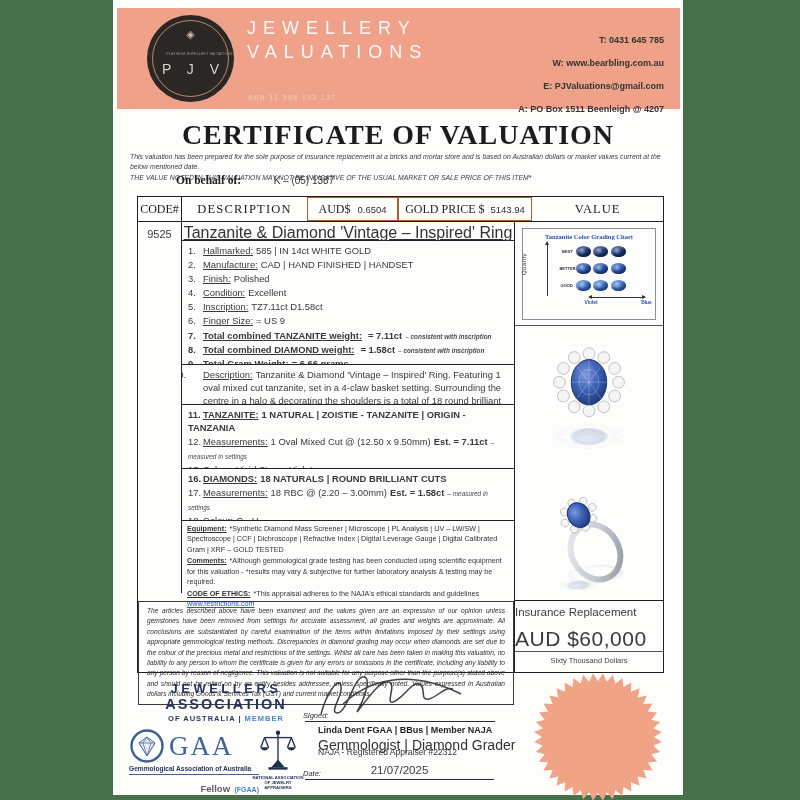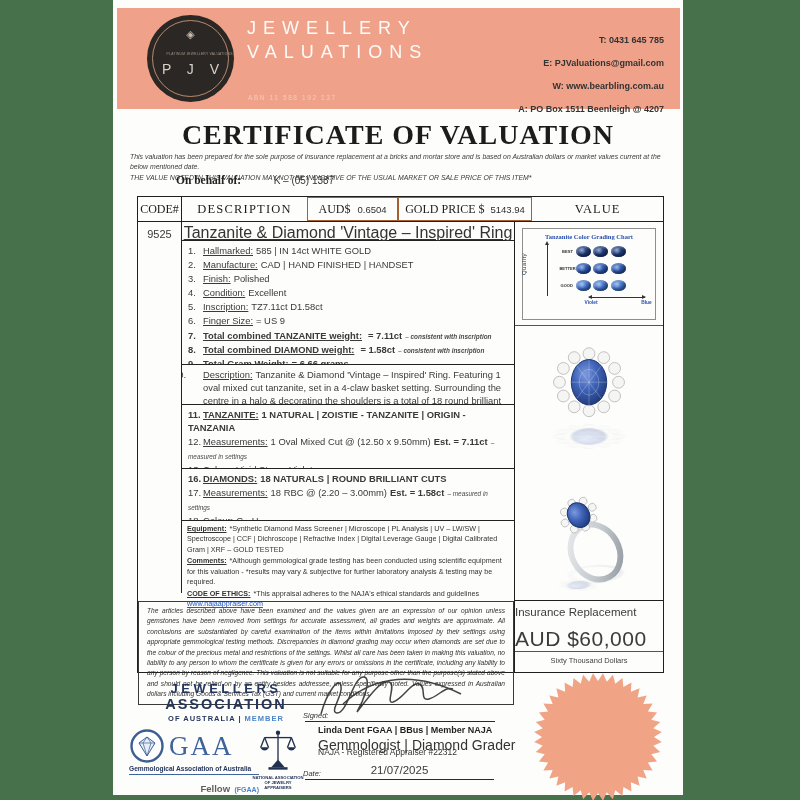--- a/index.html
+++ b/index.html
@@ -121,22 +121,22 @@
       <div class="logo-arc">PLATINUM JEWELLERY VALUATIONS</div>
       <div class="logo-initials">P J V</div>
     </div>
     <div class="banner-title">
       <div>JEWELLERY</div>
       <div>VALUATIONS</div>
     </div>
     <div class="banner-abn">ABN 11 588 192 137</div>
     <div class="banner-contact">
       <div>T: 0431 645 785</div>
+      <div>W: www.bearbling.com.au</div>
       <div>E: PJValuations@gmail.com</div>
-      <div>W: www.bearbling.com.au</div>
       <div>A: PO Box 1511 Beenleigh @ 4207</div>
     </div>
   </div>
 
   <div class="cert-title">CERTIFICATE OF VALUATION</div>
   <div class="cert-disclaimer">
     <div>This valuation has been prepared for the sole purpose of insurance replacement at a bricks and mortar store and is based on Australian dollars or market values current at the below mentioned date.</div>
     <div>THE VALUE NOTED IN THIS VALUATION MAY NOT BE INDICATIVE OF THE USUAL MARKET OR SALE PRICE OF THIS ITEM*</div>
   </div>
   <div class="behalf">
@@ -210,21 +210,21 @@
 
                 <div class="li-row"><span class="num">17.</span><span class="lbl">Measurements:</span><span class="txt">18 RBC @ (2.20 – 3.00mm)</span><span class="est">Est. = 1.58ct</span><span class="note">– measured in settings</span></div>
 
                 <div class="li-row"><span class="num">18.</span><span class="lbl">Colour:</span><span class="txt">G - H</span><span class="est"></span><span class="note"></span></div>
 
               </div>
 
             <div class="equip-box">
               <div class="equip-line"><span class="eq-lbl">Equipment:</span><span>*Synthetic Diamond Mass Screener | Microscope | PL Analysis | UV – LW/SW | Spectroscope | CCF | Dichroscope | Refractive Index | Digital Leverage Gauge | Digital Calibrated Gram | XRF – GOLD TESTED</span></div>
               <div class="equip-line"><span class="eq-lbl">Comments:</span><span>*Although gemmological grade testing has been conducted using scientific equipment for this valuation - *results may vary &amp; subjective for further laboratory analysis &amp; testing may be required.</span></div>
-              <div class="equip-line"><span class="eq-lbl">CODE OF ETHICS:</span><span>*This appraisal adheres to the NAJA's ethical standards and guidelines</span> <span class="eq-link">www.najaappraiser.com</span></div>
+              <div class="equip-line"><span class="eq-lbl">CODE OF ETHICS:</span><span>*This appraisal adheres to the NAJA's ethical standards and guidelines</span> <span class="eq-link">www.restrictions.com</span></div>
             </div>
           </div>
         </div>
         <div class="legal-box">The articles described above have been examined and the values given are an expression of our opinion unless gemstones have been removed from settings for accurate assessment, all grades and weights are approximate. All conclusions are substantiated by careful examination of the items within limitations imposed by their settings using appropriate gemmological testing methods. Discrepancies in diamond grading may occur when diamonds are set due to the colour of the precious metal and restrictions of the settings. Whilst all care has been taken in making this valuation, no liability to any person to whom the certificate is given for any errors or omissions in the certificate, including any liability to any person by reason of negligence. This valuation is not suitable for any purpose other than the purpose(s) stated above and should not be relied on by an entity besides addressee, unless specifically noted. Values expressed in Australian dollars including Goods &amp; Services Tax (GST) and current market conditions.</div>
       </div>
 
       <div class="tb-right">
         <div class="chart-cell">
           <div class="chart-box">
             <div class="chart-title">Tanzanite Color Grading Chart</div>

